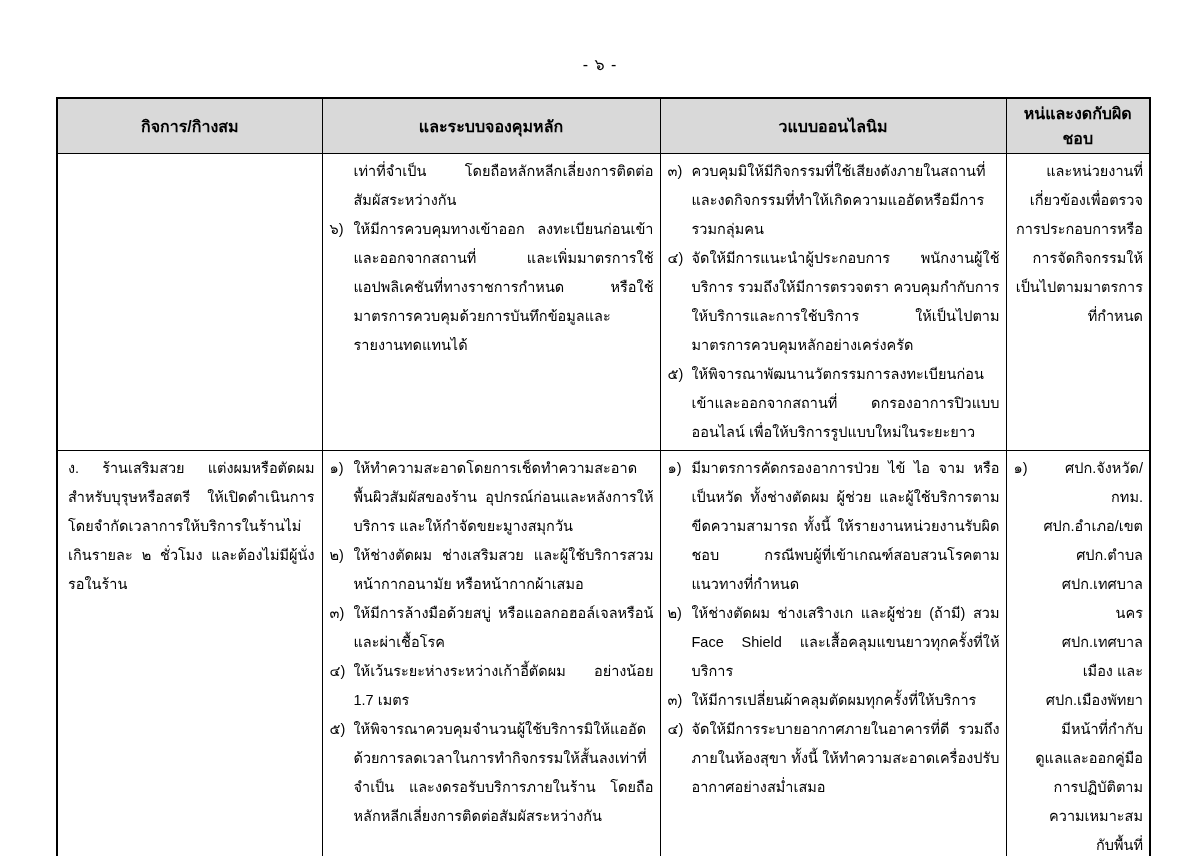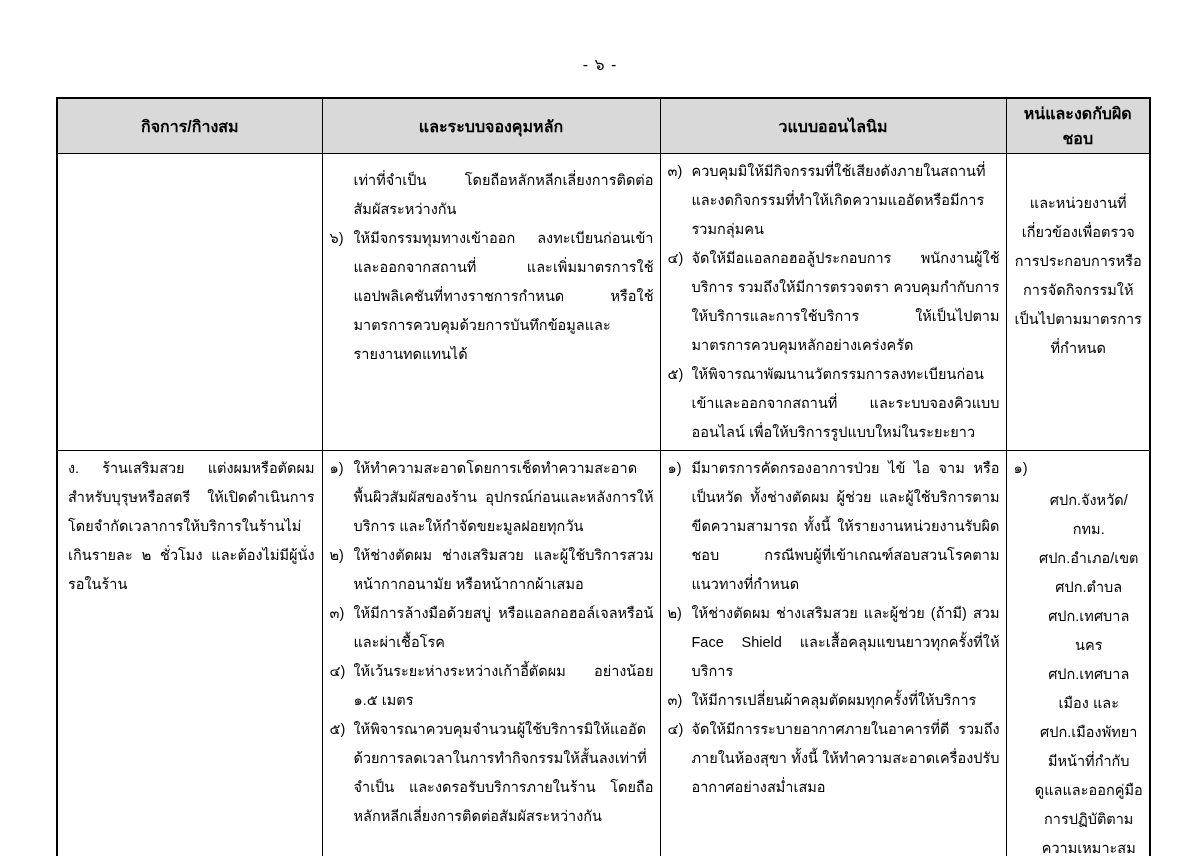--- a/index.html
+++ b/index.html
@@ -47,22 +47,22 @@
   td {
     font-size: 14.5px;
     line-height: 29px;
     padding: 3px 6px 3px 7px;
   }
   td.activity-cell { padding: 3px 7px 3px 10px; text-align: justify; }
   .item { display: flex; }
   .item .num { flex: 0 0 24px; }
   .item.narrow .num { flex: 0 0 21px; }
   .item .txt { flex: 1; text-align: justify; }
-  .item.cont-indent { padding-left: 24px; margin-top: 9px; }
-  .agency-cell .txt, .agency-cell .cont-text { text-align: center; margin-top: 32px; }
+  .item.cont-indent { padding-left: 24px; }
+  .agency-cell .txt, .agency-cell .cont-text { text-align: right; }
 </style>
 </head>
 <body>
 
 <div class="page-number">- ๖ -</div>
 
 <table class="measures">
   <colgroup>
     <col class="c1">
       <col class="c2">
@@ -80,74 +80,74 @@
   <tbody>
 
     <tr class="row-cont">
       <td class="activity-cell"></td>
       <td>
         <div class="item cont-indent">
           <span class="txt">เท่าที่จำเป็น โดยถือหลักหลีกเลี่ยงการติดต่อสัมผัสระหว่างกัน</span>
         </div>
         <div class="item">
           <span class="num">๖)</span>
-          <span class="txt">ให้มีจกรรมทุมทางเข้าออก ลงทะเบียนก่อนเข้าและออกจากสถานที่ และเพิ่มมาตรการใช้แอปพลิเคชันที่ทางราชการกำหนด หรือใช้มาตรการควบคุมด้วยการบันทึกข้อมูลและรายงานทดแทนได้</span>
+          <span class="txt">ให้มีการควบคุมทางเข้าออก ลงทะเบียนก่อนเข้าและออกจากสถานที่ และเพิ่มมาตรการใช้แอปพลิเคชันที่ทางราชการกำหนด หรือใช้มาตรการควบคุมด้วยการบันทึกข้อมูลและรายงานทดแทนได้</span>
         </div>
       </td>
       <td>
         <div class="item">
           <span class="num">๓)</span>
           <span class="txt">ควบคุมมิให้มีกิจกรรมที่ใช้เสียงดังภายในสถานที่และงดกิจกรรมที่ทำให้เกิดความแออัดหรือมีการรวมกลุ่มคน</span>
         </div>
         <div class="item">
           <span class="num">๔)</span>
-          <span class="txt">จัดให้มีอแอลกอฮอลู้ประกอบการ พนักงานผู้ใช้บริการ รวมถึงให้มีการตรวจตรา ควบคุมกำกับการให้บริการและการใช้บริการ ให้เป็นไปตามมาตรการควบคุมหลักอย่างเคร่งครัด</span>
+          <span class="txt">จัดให้มีการแนะนำผู้ประกอบการ พนักงานผู้ใช้บริการ รวมถึงให้มีการตรวจตรา ควบคุมกำกับการให้บริการและการใช้บริการ ให้เป็นไปตามมาตรการควบคุมหลักอย่างเคร่งครัด</span>
         </div>
         <div class="item">
           <span class="num">๕)</span>
-          <span class="txt">ให้พิจารณาพัฒนานวัตกรรมการลงทะเบียนก่อนเข้าและออกจากสถานที่ และระบบจองคิวแบบออนไลน์ เพื่อให้บริการรูปแบบใหม่ในระยะยาว</span>
+          <span class="txt">ให้พิจารณาพัฒนานวัตกรรมการลงทะเบียนก่อนเข้าและออกจากสถานที่ ดกรองอาการปิวแบบออนไลน์ เพื่อให้บริการรูปแบบใหม่ในระยะยาว</span>
         </div>
       </td>
       <td class="agency-cell">
         <div class="cont-text">และหน่วยงานที่เกี่ยวข้องเพื่อตรวจการประกอบการหรือการจัดกิจกรรมให้เป็นไปตามมาตรการที่กำหนด</div>
       </td>
     </tr>
 
     <tr class="row-main">
       <td class="activity-cell">ง. ร้านเสริมสวย แต่งผมหรือตัดผมสำหรับบุรุษหรือสตรี ให้เปิดดำเนินการโดยจำกัดเวลาการให้บริการในร้านไม่เกินรายละ ๒ ชั่วโมง และต้องไม่มีผู้นั่งรอในร้าน</td>
       <td>
         <div class="item">
           <span class="num">๑)</span>
-          <span class="txt">ให้ทำความสะอาดโดยการเช็ดทำความสะอาดพื้นผิวสัมผัสของร้าน อุปกรณ์ก่อนและหลังการให้บริการ และให้กำจัดขยะมูลฝอยทุกวัน</span>
+          <span class="txt">ให้ทำความสะอาดโดยการเช็ดทำความสะอาดพื้นผิวสัมผัสของร้าน อุปกรณ์ก่อนและหลังการให้บริการ และให้กำจัดขยะมูางสมุกวัน</span>
         </div>
         <div class="item">
           <span class="num">๒)</span>
           <span class="txt">ให้ช่างตัดผม ช่างเสริมสวย และผู้ใช้บริการสวมหน้ากากอนามัย หรือหน้ากากผ้าเสมอ</span>
         </div>
         <div class="item">
           <span class="num">๓)</span>
           <span class="txt">ให้มีการล้างมือด้วยสบู่ หรือแอลกอฮอล์เจลหรือน้และผ่าเชื้อโรค</span>
         </div>
         <div class="item">
           <span class="num">๔)</span>
-          <span class="txt">ให้เว้นระยะห่างระหว่างเก้าอี้ตัดผม อย่างน้อย ๑.๕ เมตร</span>
+          <span class="txt">ให้เว้นระยะห่างระหว่างเก้าอี้ตัดผม อย่างน้อย 1.7 เมตร</span>
         </div>
         <div class="item">
           <span class="num">๕)</span>
           <span class="txt">ให้พิจารณาควบคุมจำนวนผู้ใช้บริการมิให้แออัดด้วยการลดเวลาในการทำกิจกรรมให้สั้นลงเท่าที่จำเป็น และงดรอรับบริการภายในร้าน โดยถือหลักหลีกเลี่ยงการติดต่อสัมผัสระหว่างกัน</span>
         </div>
       </td>
       <td>
         <div class="item">
           <span class="num">๑)</span>
           <span class="txt">มีมาตรการคัดกรองอาการป่วย ไข้ ไอ จาม หรือเป็นหวัด ทั้งช่างตัดผม ผู้ช่วย และผู้ใช้บริการตามขีดความสามารถ ทั้งนี้ ให้รายงานหน่วยงานรับผิดชอบ กรณีพบผู้ที่เข้าเกณฑ์สอบสวนโรคตามแนวทางที่กำหนด</span>
         </div>
         <div class="item">
           <span class="num">๒)</span>
-          <span class="txt">ให้ช่างตัดผม ช่างเสริมสวย และผู้ช่วย (ถ้ามี) สวม Face Shield และเสื้อคลุมแขนยาวทุกครั้งที่ให้บริการ</span>
+          <span class="txt">ให้ช่างตัดผม ช่างเสริางเก และผู้ช่วย (ถ้ามี) สวม Face Shield และเสื้อคลุมแขนยาวทุกครั้งที่ให้บริการ</span>
         </div>
         <div class="item">
           <span class="num">๓)</span>
           <span class="txt">ให้มีการเปลี่ยนผ้าคลุมตัดผมทุกครั้งที่ให้บริการ</span>
         </div>
         <div class="item">
           <span class="num">๔)</span>
           <span class="txt">จัดให้มีการระบายอากาศภายในอาคารที่ดี รวมถึงภายในห้องสุขา ทั้งนี้ ให้ทำความสะอาดเครื่องปรับอากาศอย่างสม่ำเสมอ</span>
         </div>
       </td>

